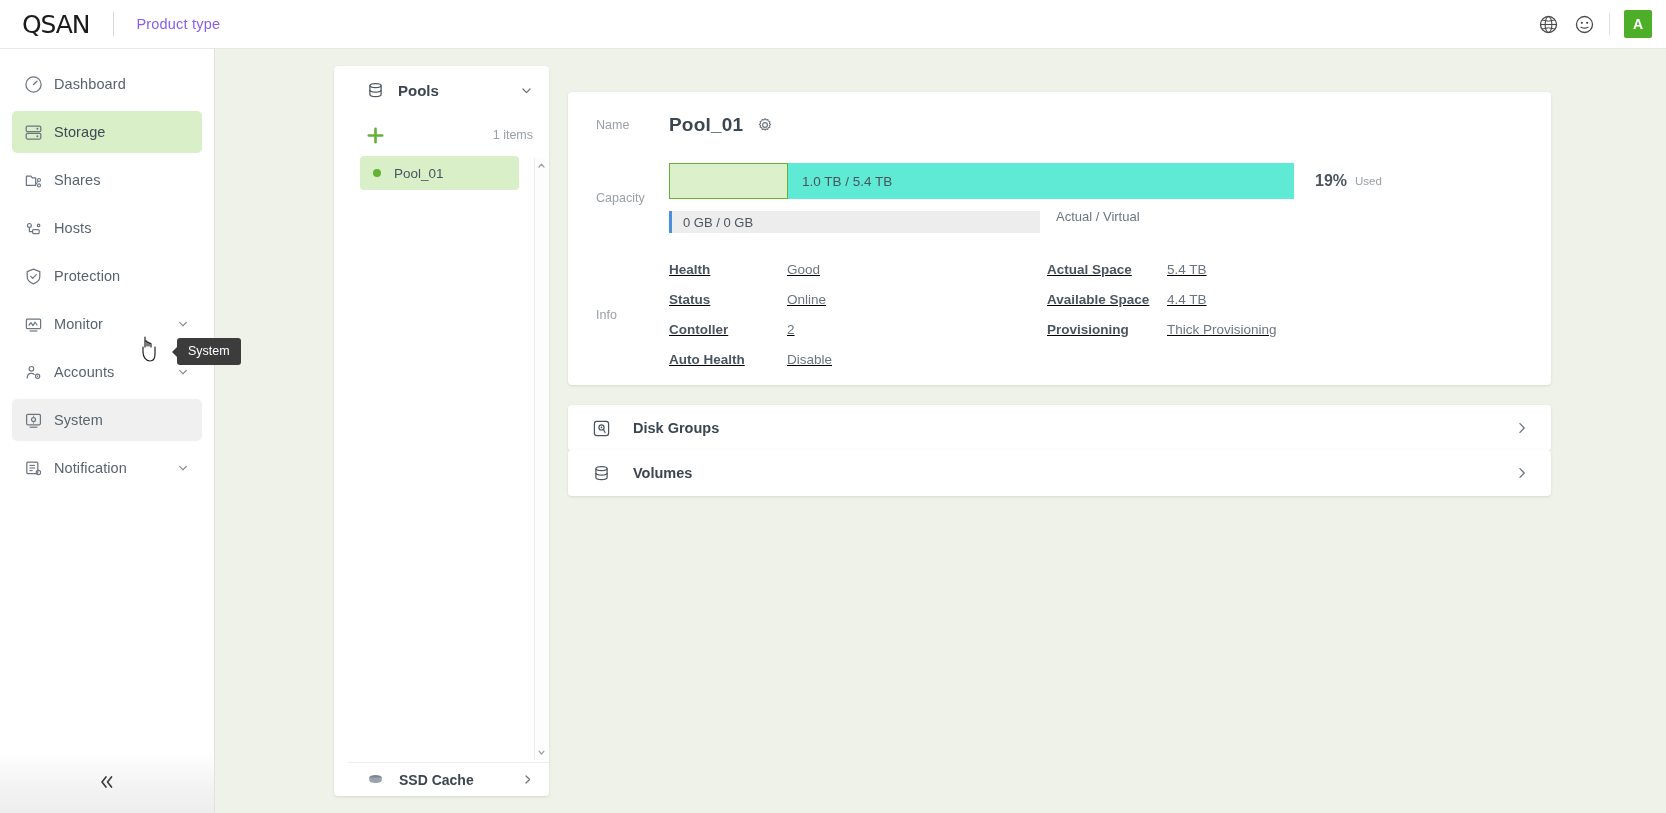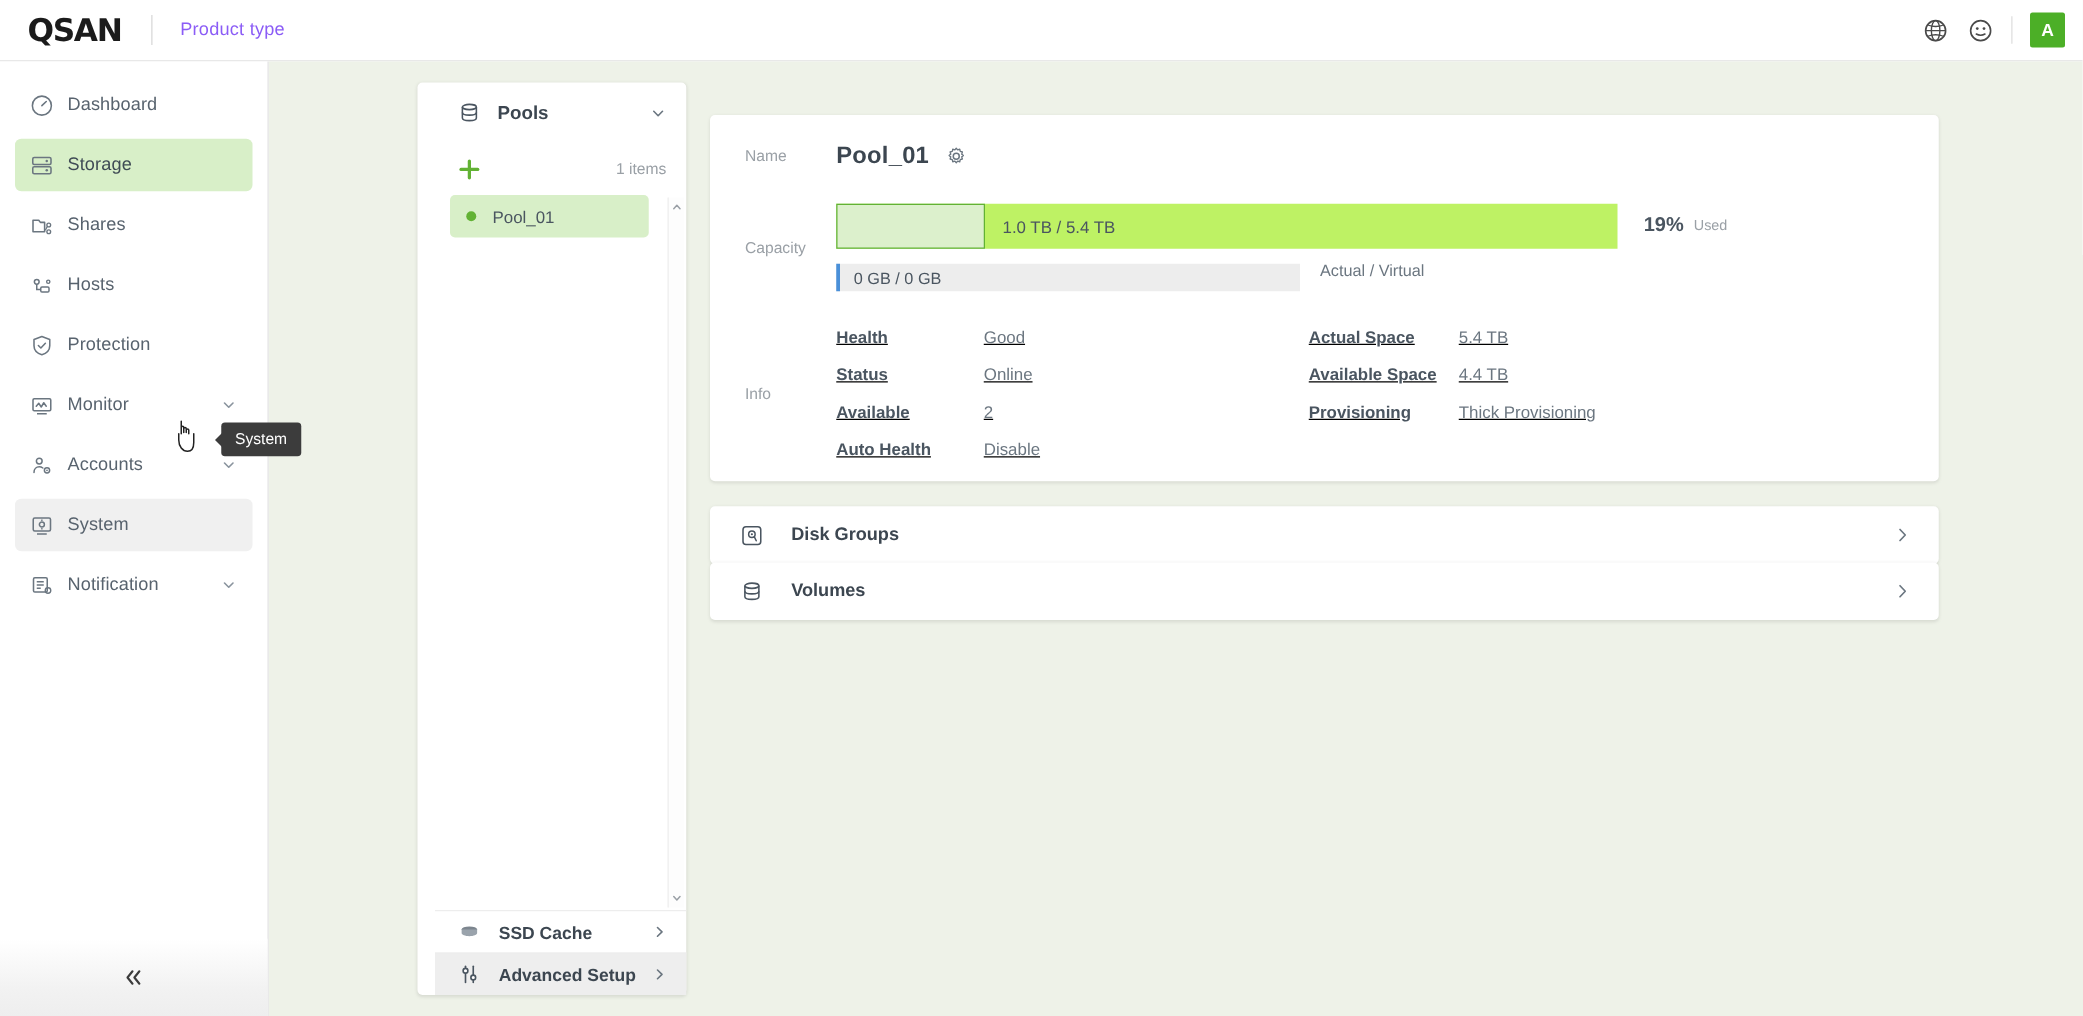--- a/index.html
+++ b/index.html
@@ -14,21 +14,21 @@
   .header {
     position: absolute; top: 0; left: 0;
     width: 1666px; height: 49px;
     background: #ffffff;
     border-bottom: 1px solid #e8e8e8;
     display: flex; align-items: center;
     z-index: 40;
   }
   .logo {
     margin-left: 22px;
-    font-size: 25px; font-weight: 700;
+    font-size: 25px; font-weight: 400;
     letter-spacing: -1.1px;
     color: #1b1b1b;
     font-family: "DejaVu Sans", sans-serif;
   }
   .header-divider {
     width: 1px; height: 24px;
     background: #d8d8d8;
     margin: 0 22px 0 24px;
   }
   .product-type {
@@ -221,21 +221,21 @@
 
   .row-capacity {
     display: flex; align-items: center;
     padding: 27px 0 0 28px;
   }
   .cap-col { margin-left: 21px; }
   .bar-line { display: flex; align-items: center; }
   .bar1 {
     position: relative;
     width: 625px; height: 36px;
-    background: #bef264;
+    background: #5eead4;
     display: flex; align-items: center;
   }
   .bar1-fill {
     position: absolute; left: 0; top: 0;
     height: 36px; width: 119px;
     background: #dcf0cc;
     border: 1px solid #62b234;
   }
   .bar1-text {
     position: relative; z-index: 2;
@@ -525,36 +525,20 @@
       </svg>
     </span>
     <span class="panel-row-label">SSD Cache</span>
     <span class="panel-row-chev">
       <svg width="13" height="13" viewBox="0 0 13 13">
         <path d="M5 3 L8.6 6.5 L5 10" fill="none" stroke="#6b7680" stroke-width="1.3" stroke-linecap="round" stroke-linejoin="round"></path>
       </svg>
     </span>
   </div>
 
-  <div class="panel-row hovered">
-    <span>
-      <svg width="19" height="19" viewBox="0 0 19 19">
-        <line x1="6.4" y1="3" x2="6.4" y2="16" stroke="#4a5560" stroke-width="1.3" stroke-linecap="round"></line>
-        <line x1="12.6" y1="3" x2="12.6" y2="16" stroke="#4a5560" stroke-width="1.3" stroke-linecap="round"></line>
-        <circle cx="6.4" cy="6.6" r="1.9" fill="#ffffff" stroke="#4a5560" stroke-width="1.3"></circle>
-        <circle cx="12.6" cy="12" r="1.9" fill="#ffffff" stroke="#4a5560" stroke-width="1.3"></circle>
-      </svg>
-    </span>
-    <span class="panel-row-label">Advanced Setup</span>
-    <span class="panel-row-chev">
-      <svg width="13" height="13" viewBox="0 0 13 13">
-        <path d="M5 3 L8.6 6.5 L5 10" fill="none" stroke="#6b7680" stroke-width="1.3" stroke-linecap="round" stroke-linejoin="round"></path>
-      </svg>
-    </span>
-  </div>
 </div>
 
 <div class="card card-info">
 
   <div class="row-name">
     <span class="field-label">Name</span>
     <span class="pool-title">Pool_01</span>
     <span class="gear-btn">
       <svg width="16" height="16" viewBox="0 0 16 16">
         <circle cx="8" cy="8" r="2.4" fill="none" stroke="#6b7680" stroke-width="1.2"></circle>
@@ -590,21 +574,21 @@
       <span class="info-key">Health</span>
       <span class="info-val">Good</span>
       <span class="info-key">Actual Space</span>
       <span class="info-val">5.4 TB</span>
 
       <span class="info-key">Status</span>
       <span class="info-val">Online</span>
       <span class="info-key">Available Space</span>
       <span class="info-val">4.4 TB</span>
 
-      <span class="info-key">Available</span>
+      <span class="info-key">Contoller</span>
       <span class="info-val">2</span>
       <span class="info-key">Provisioning</span>
       <span class="info-val">Thick Provisioning</span>
 
       <span class="info-key">Auto Health</span>
       <span class="info-val">Disable</span>
       <span class="info-key"></span>
       <span class="info-val"></span>
     </div>
   </div>

